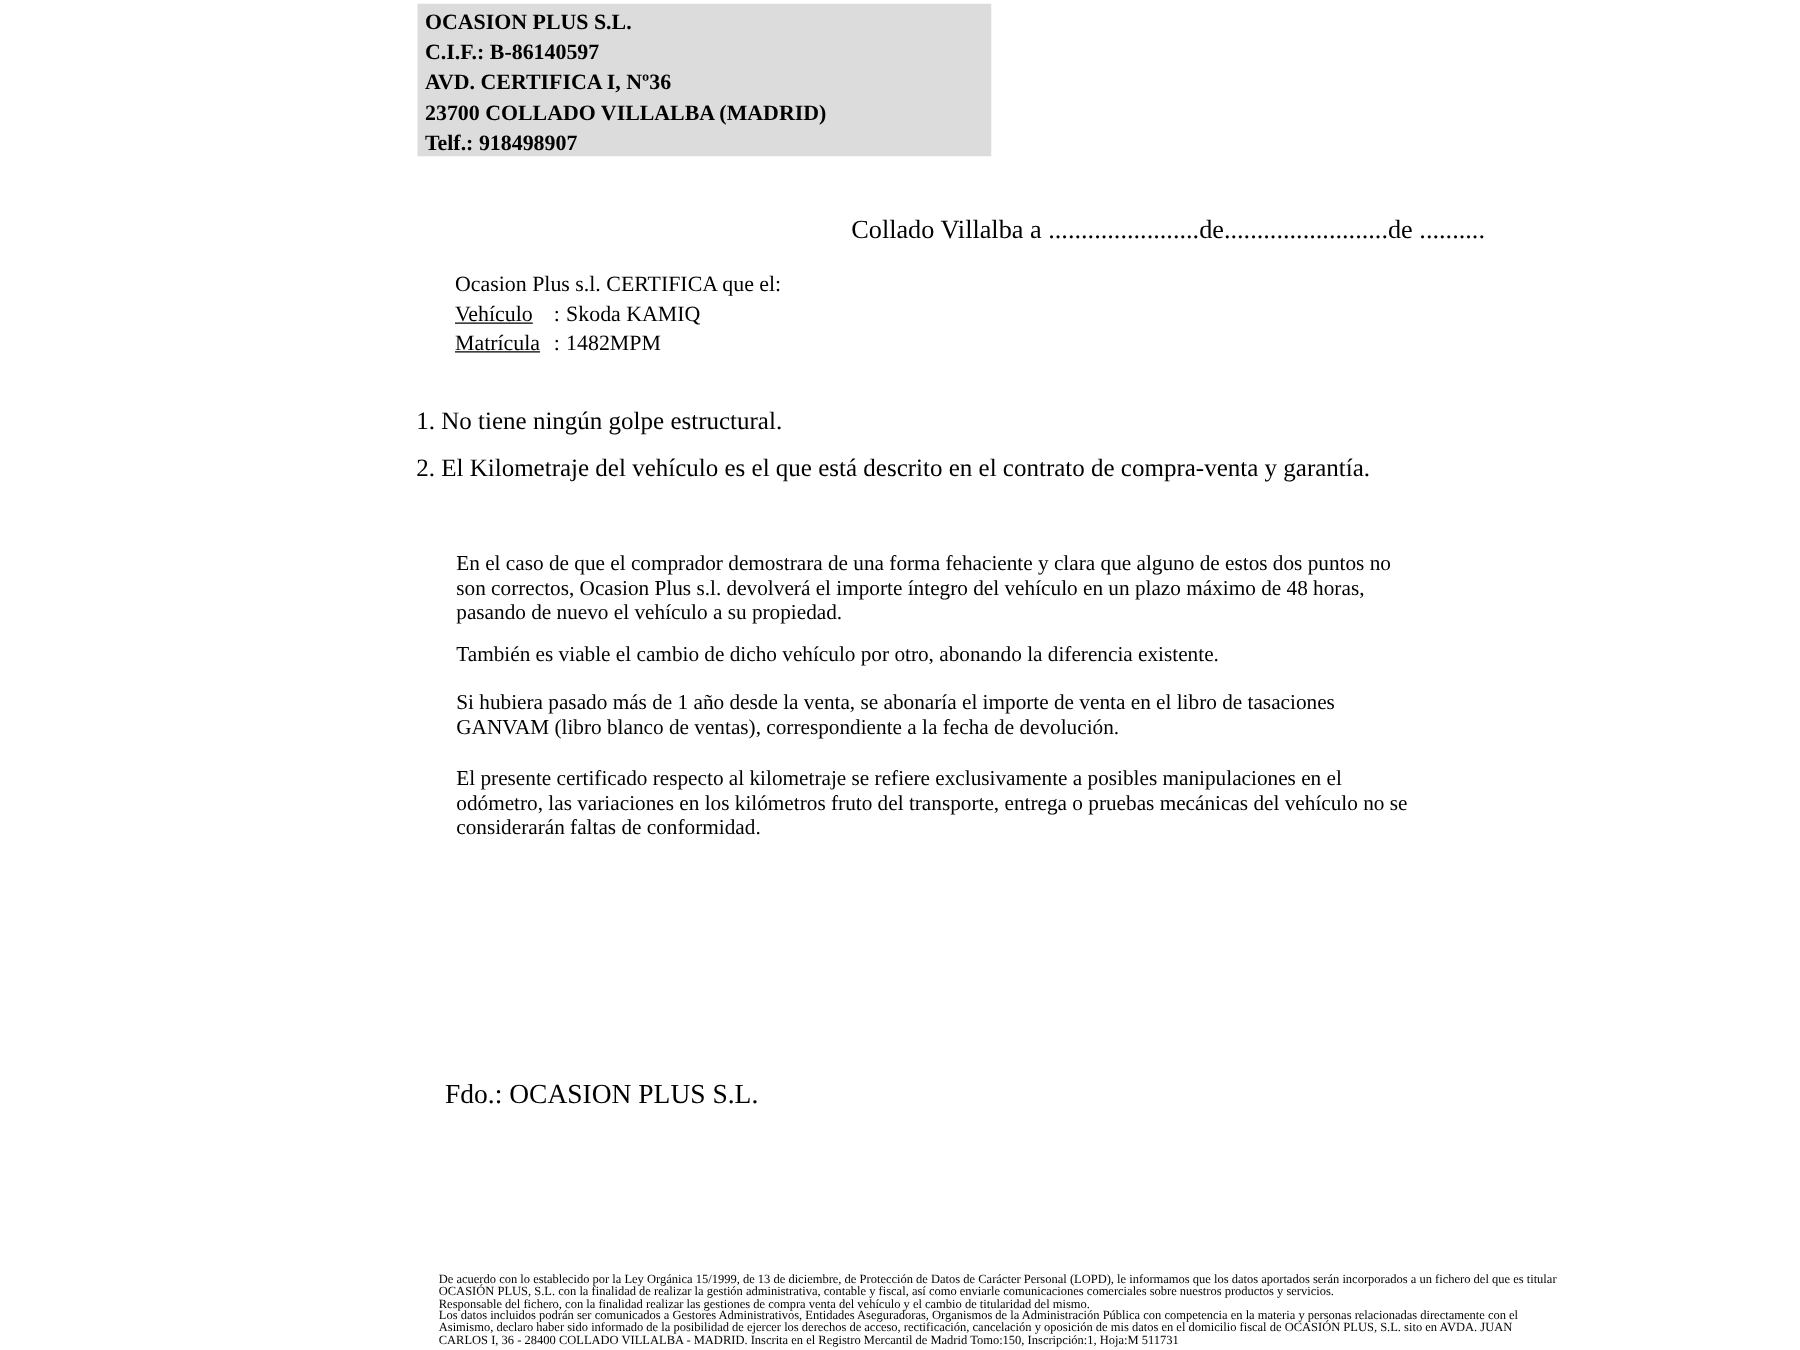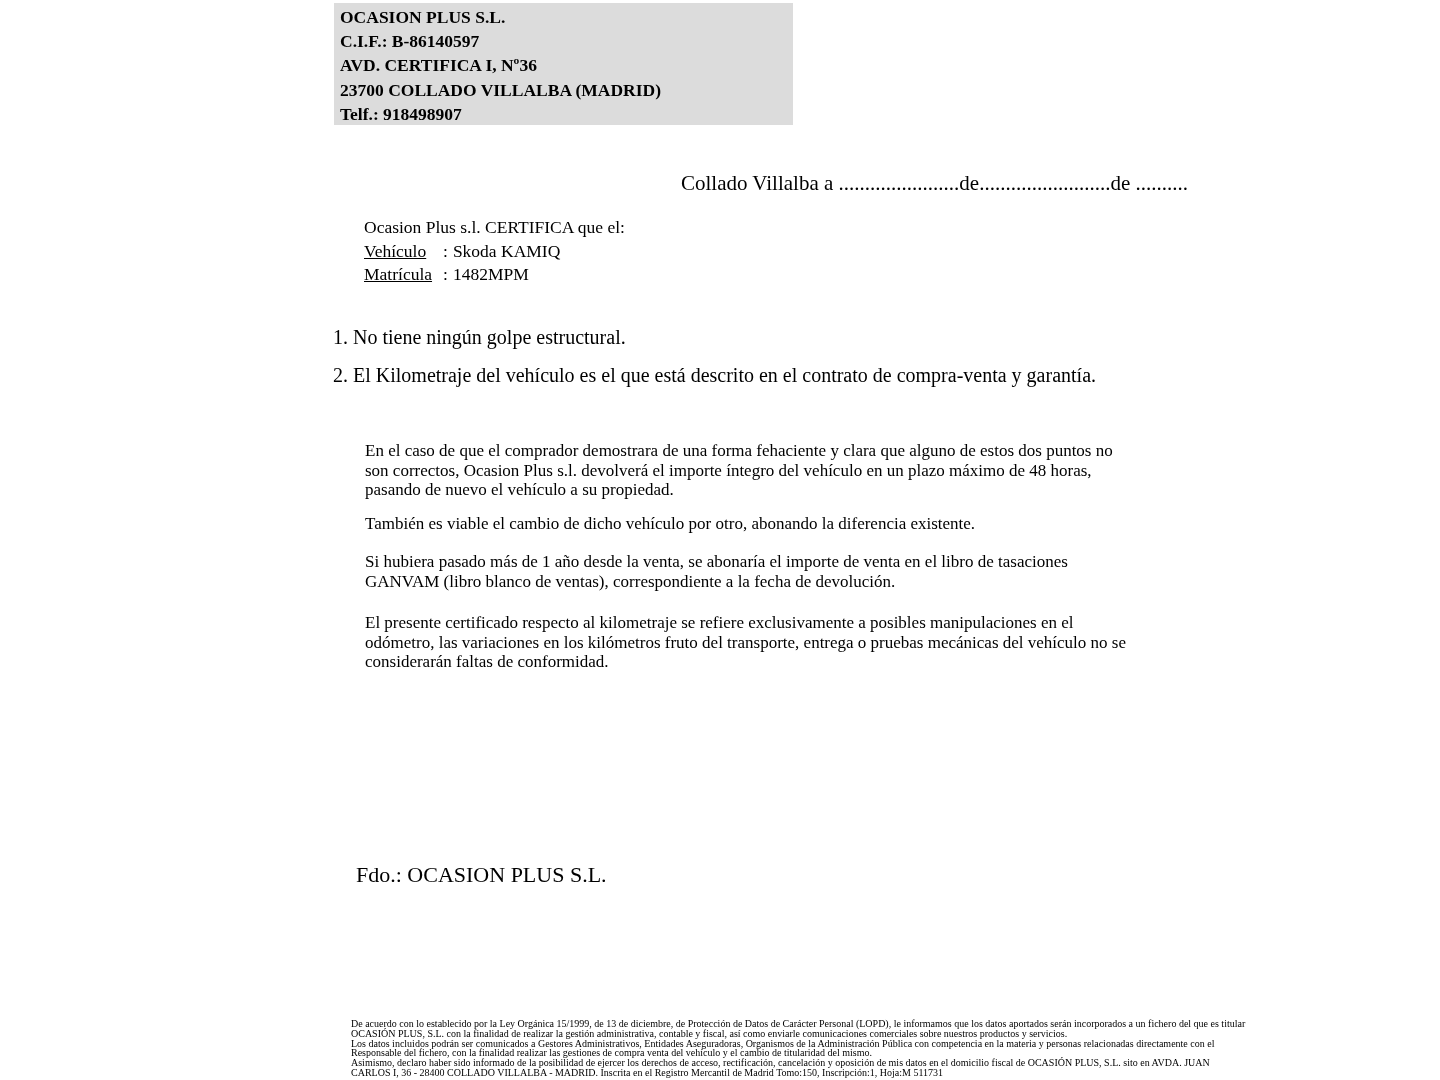--- a/index.html
+++ b/index.html
@@ -117,19 +117,19 @@
   <div class="para" id="para1">En el caso de que el comprador demostrara de una forma fehaciente y clara que alguno de estos dos puntos no son correctos, Ocasion Plus s.l. devolverá el importe íntegro del vehículo en un plazo máximo de 48 horas, pasando de nuevo el vehículo a su propiedad.</div>
   <div class="para" id="para2">También es viable el cambio de dicho vehículo por otro, abonando la diferencia existente.</div>
   <div class="para" id="para3">Si hubiera pasado más de 1 año desde la venta, se abonaría el importe de venta en el libro de tasaciones GANVAM (libro blanco de ventas), correspondiente a la fecha de devolución.</div>
   <div class="para" id="para4">El presente certificado respecto al kilometraje se refiere exclusivamente a posibles manipulaciones en el odómetro, las variaciones en los kilómetros fruto del transporte, entrega o pruebas mecánicas del vehículo no se considerarán faltas de conformidad.</div>
 
   <div class="signature">Fdo.: OCASION PLUS S.L.</div>
 
   <div class="footer">
     <div class="footer-line">De acuerdo con lo establecido por la Ley Orgánica 15/1999, de 13 de diciembre, de Protección de Datos de Carácter Personal (LOPD), le informamos que los datos aportados serán incorporados a un fichero del que es titular</div>
     <div class="footer-line">OCASIÓN PLUS, S.L. con la finalidad de realizar la gestión administrativa, contable y fiscal, así como enviarle comunicaciones comerciales sobre nuestros productos y servicios.</div>
+    <div class="footer-line">Responsable del fichero, con la finalidad realizar las gestiones de compra venta del vehículo y el cambio de titularidad del mismo.</div>
     <div class="footer-line">Los datos incluidos podrán ser comunicados a Gestores Administrativos, Entidades Aseguradoras, Organismos de la Administración Pública con competencia en la materia y personas relacionadas directamente con el</div>
-    <div class="footer-line">Responsable del fichero, con la finalidad realizar las gestiones de compra venta del vehículo y el cambio de titularidad del mismo.</div>
     <div class="footer-line">Asimismo, declaro haber sido informado de la posibilidad de ejercer los derechos de acceso, rectificación, cancelación y oposición de mis datos en el domicilio fiscal de OCASIÓN PLUS, S.L. sito en AVDA. JUAN</div>
     <div class="footer-line">CARLOS I, 36 - 28400 COLLADO VILLALBA - MADRID. Inscrita en el Registro Mercantil de Madrid Tomo:150, Inscripción:1, Hoja:M 511731</div>
   </div>
 
 </div>
 
 </body></html>

